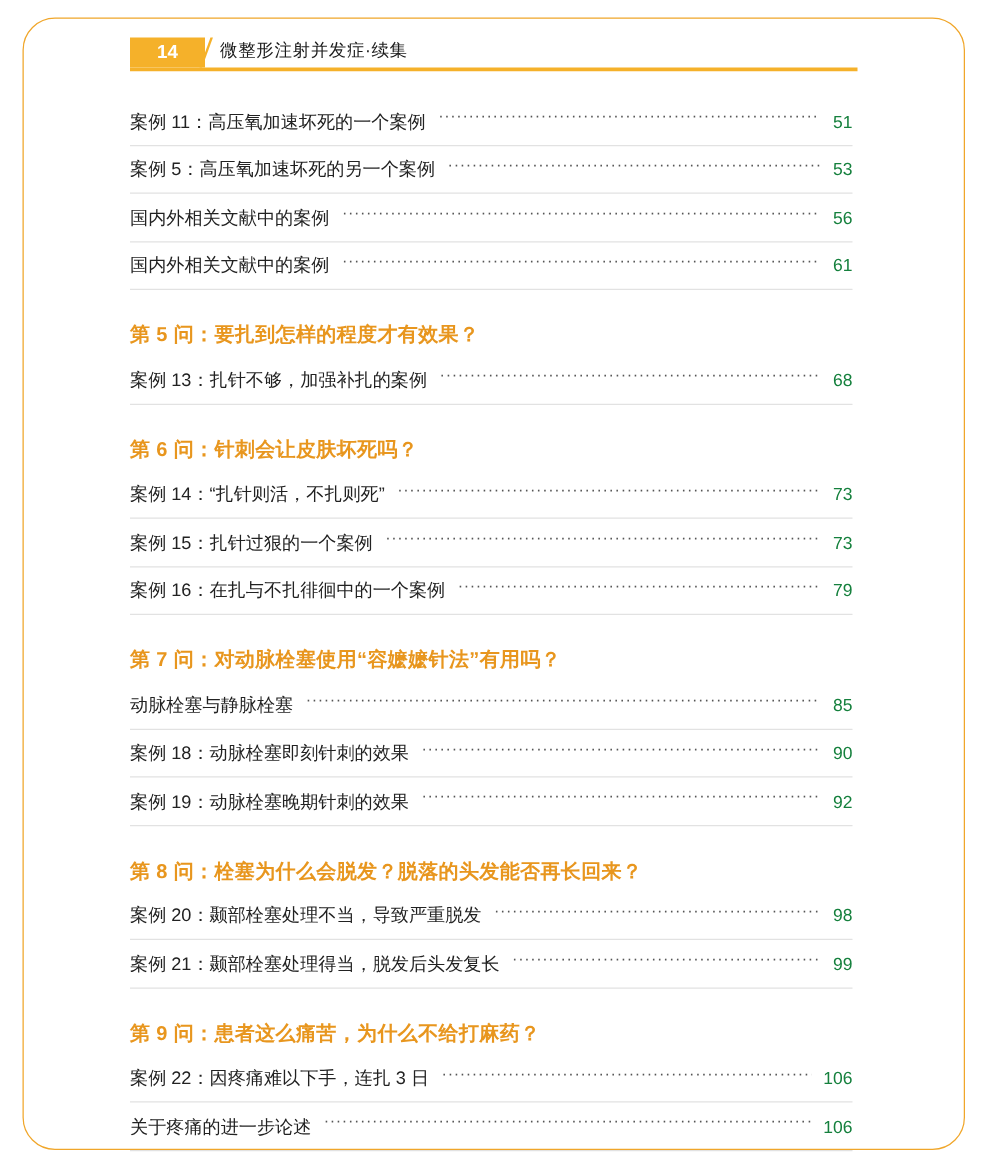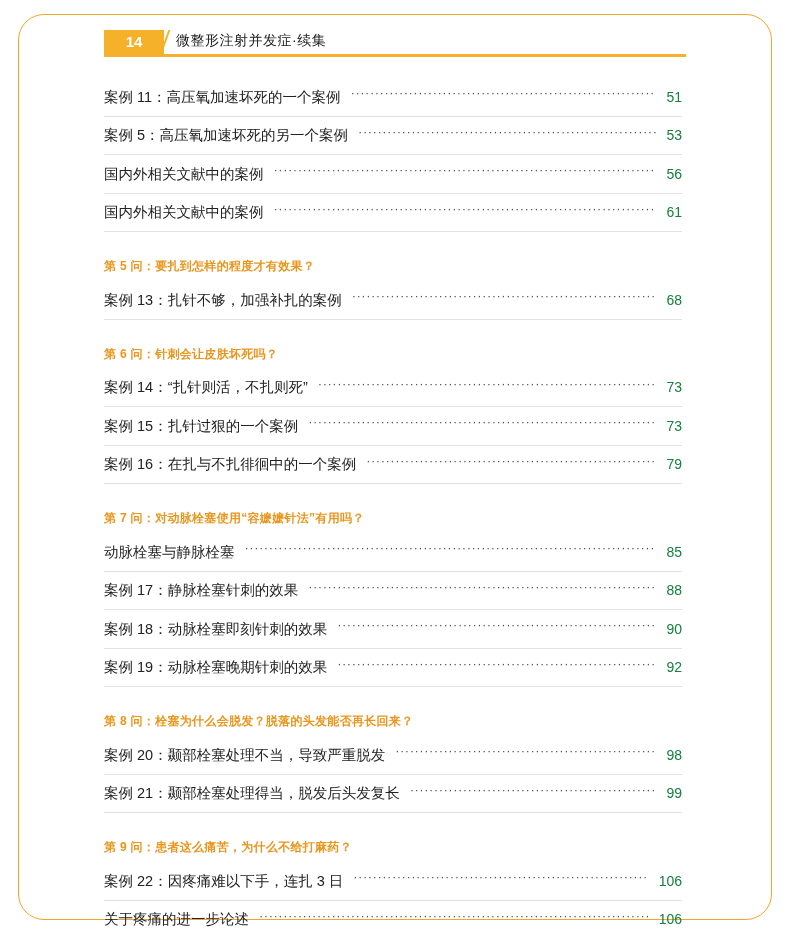--- a/index.html
+++ b/index.html
@@ -92,21 +92,21 @@
   
   .toc {
     position: absolute;
     left: 104px;
     top: 78px;
     width: 578px;
   }
 
   .section-heading {
     color: #e8961e;
-    font-size: 12px;
+    font-size: 16px;
     font-weight: bold;
     margin: 26px 0 6px 0;
     letter-spacing: 0.3px;
   }
 
   .entry {
     display: flex;
     align-items: baseline;
     font-size: 14.5px;
     color: #222222;
@@ -200,25 +200,20 @@
         <span class="entry-dots"></span>
         <span class="entry-page">79</span>
       </div>
       <div class="section-heading">第 7 问：对动脉栓塞使用“容嬷嬷针法”有用吗？</div>
       <div class="entry">
         <span class="entry-title">动脉栓塞与静脉栓塞</span>
         <span class="entry-dots"></span>
         <span class="entry-page">85</span>
       </div>
       <div class="entry">
-        <span class="entry-title">案例 17：静脉栓塞针刺的效果</span>
-        <span class="entry-dots"></span>
-        <span class="entry-page">88</span>
-      </div>
-      <div class="entry">
         <span class="entry-title">案例 18：动脉栓塞即刻针刺的效果</span>
         <span class="entry-dots"></span>
         <span class="entry-page">90</span>
       </div>
       <div class="entry">
         <span class="entry-title">案例 19：动脉栓塞晚期针刺的效果</span>
         <span class="entry-dots"></span>
         <span class="entry-page">92</span>
       </div>
       <div class="section-heading">第 8 问：栓塞为什么会脱发？脱落的头发能否再长回来？</div>

